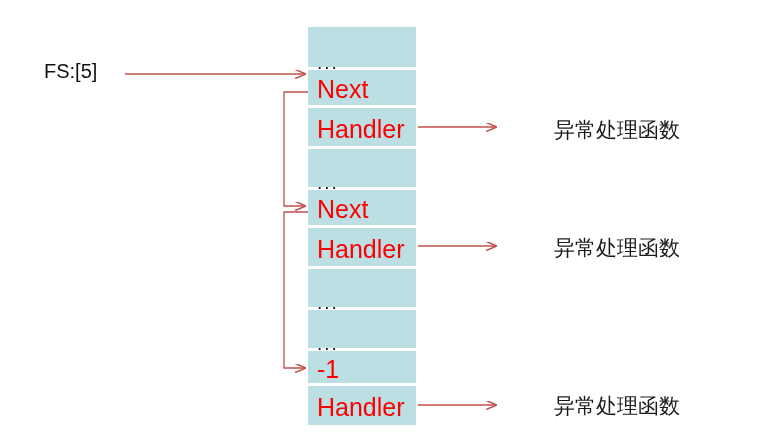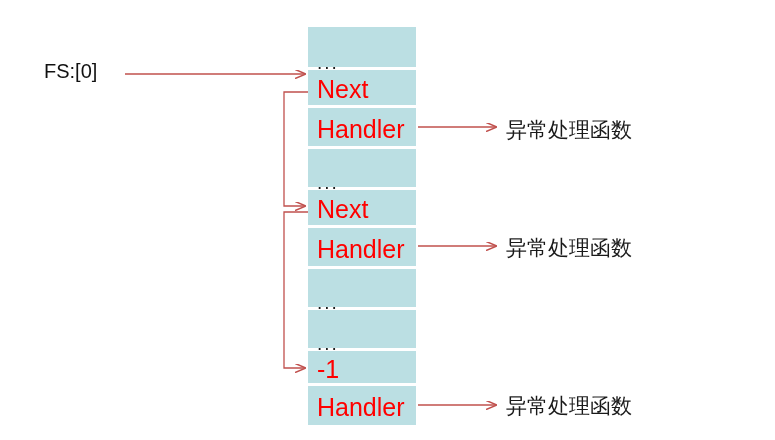--- a/index.html
+++ b/index.html
@@ -63,37 +63,38 @@
     white-space: nowrap;
   }
 
   
   .handler-target {
     position: absolute;
     font-family: "Liberation Serif", serif;
     font-size: 21px;
     color: #1a1a1a;
     white-space: nowrap;
+    margin-left: 48px;
   }
 
   svg.wires {
     position: absolute;
     left: 0;
     top: 0;
     width: 775px;
     height: 440px;
     overflow: visible;
   }
 </style>
 </head>
 <body>
 
 <div id="diagram">
 
-  <div class="fs-label">FS:[0]</div>
+  <div class="fs-label">FS:[5]</div>
 
   <div class="stack">
       <div class="cell" style="position: absolute; left: 0px; top: 0px; height: 40px;">
         <div class="cell-label ellipsis" style="top: 26px;">...</div>
       </div>
       <div class="cell" style="position: absolute; left: 0px; top: 43px; height: 35px;">
         <div class="cell-label" style="top: 7px;">Next</div>
       </div>
       <div class="cell" style="position: absolute; left: 0px; top: 81px; height: 38px;">
         <div class="cell-label" style="top: 9px;">Handler</div>

